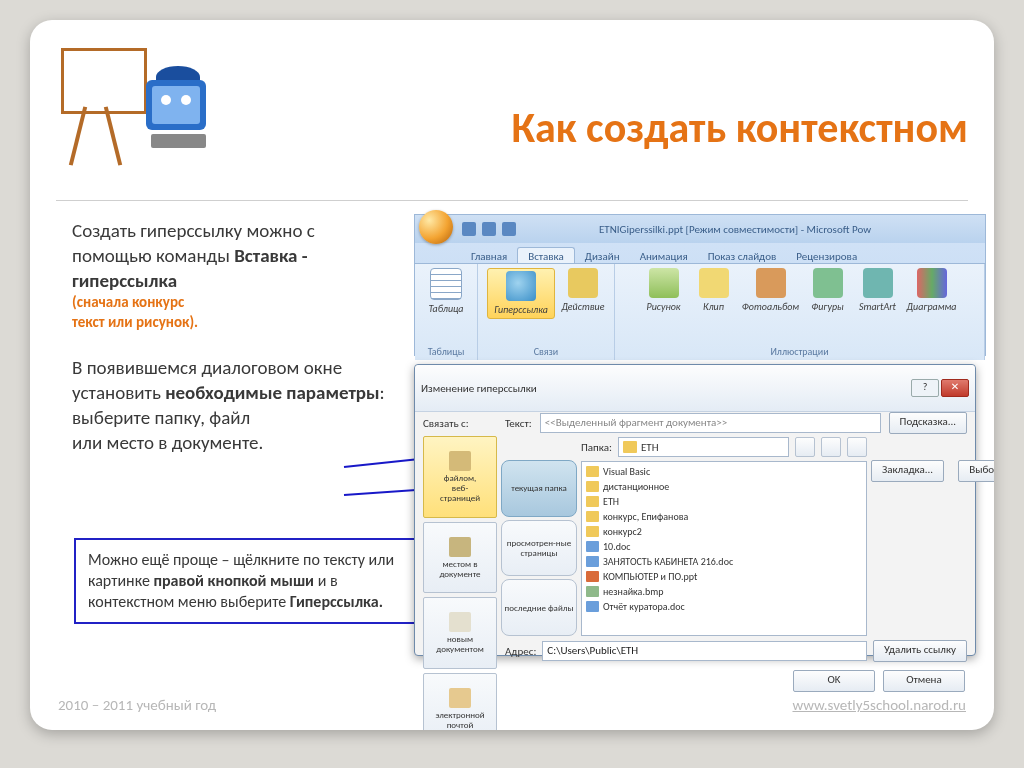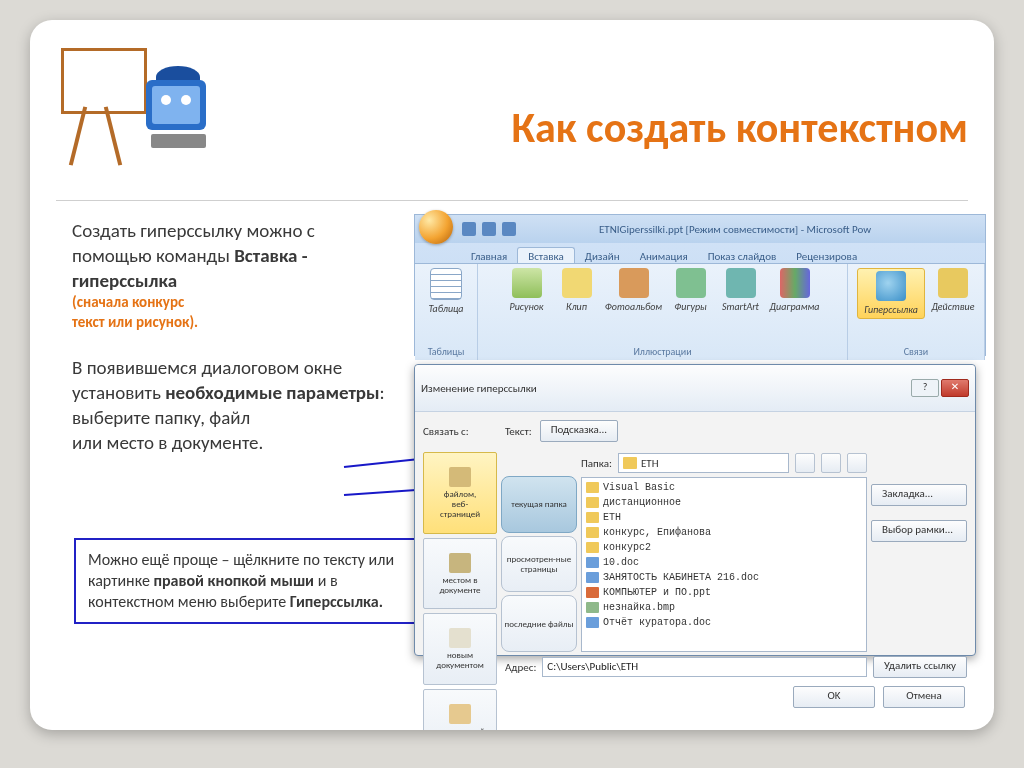--- a/index.html
+++ b/index.html
@@ -227,21 +227,21 @@
     border-bottom: 1px solid #c5d2e2;
     display: flex;
     align-items: center;
     padding: 11px 6px;
     border-radius: 4px 4px 0 0;
   }
   .dlg .titlebar .spacer { flex:1; }
   .dlg .winbtn { width:26px; height:16px; border:1px solid #9aa; background:#eef3f8; margin-left:2px; text-align:center; line-height:14px; font-size:10px; border-radius:2px; }
   .dlg .winbtn.close { background:linear-gradient(#e07a6d,#c03a2b); color:#fff; border-color:#a02a1d; }
   .dlg .row1 {
-    display:flex; align-items:center; padding:8px 8px; gap:8px;
+    display:flex; align-items:center; padding:0 8px; gap:8px;
   }
   .dlg .field {
     flex:1; height:18px; border:1px solid #a8b8cc; background:#fff; padding:0 4px; line-height:18px; color:#888;
   }
   .dlg .btn {
     height:20px; border:1px solid #9aaabd; background:linear-gradient(#fdfdfd,#e6ecf3);
     padding:0 10px; line-height:18px; border-radius:2px; white-space:nowrap;
   }
   .dlg .main {
     display:flex; padding:2px 8px 4px 8px; gap:4px; height:200px;
@@ -262,26 +262,26 @@
   }
   .dlg .tabbtn.sel { background:linear-gradient(#d0e3ef,#a8c8de); border-color:#7fa8c5; }
   .dlg .col-list { flex:1; display:flex; flex-direction:column; }
   .dlg .folderrow { display:flex; align-items:center; gap:6px; height:22px; }
   .dlg .combo { flex:1; height:18px; border:1px solid #a8b8cc; background:#fff; display:flex; align-items:center; padding:0 4px; }
   .dlg .combo .fic { width:14px; height:12px; background:#f0c95a; border-radius:1px; margin-right:4px; }
   .dlg .toolic { width:18px; height:18px; border:1px solid #b6c2d1; background:linear-gradient(#fdfdfd,#e6ecf3); border-radius:2px; }
   .dlg .files {
     flex:1; border:1px solid #a8b8cc; background:#fff; margin-top:3px; overflow:hidden; padding:2px 4px;
   }
-  .dlg .fline { display:flex; align-items:center; height:15px; font-size:10px;font-family:Liberation Mono, monospace; }
+  .dlg .fline { display:flex; align-items:center; height:15px; font-size:10px; }
   .dlg .fline .fi { width:13px; height:11px; background:#f0c95a; border-radius:1px; margin-right:4px; }
   .dlg .fline .fi.doc { background:#6a9edb; }
   .dlg .fline .fi.ppt { background:#d96b3a; }
   .dlg .fline .fi.bmp { background:#8fb98a; }
-  .dlg .col-right { width:96px; display:flex; flex-direction:column; gap:14px; margin-top:32px; }
+  .dlg .col-right { width:96px; display:flex; flex-direction:row; gap:14px; margin-top:24px; }
   .dlg .addrrow { display:flex; align-items:center; padding:0 8px 4px 90px; gap:6px; }
   .dlg .footer {
     display:flex; justify-content:flex-end; gap:8px; padding:4px 10px 6px 0;
   }
   
   .arrow {
     position:absolute; height:2px; background:#1818c8;
   }
   .arrow::after {
     content:""; position:absolute; right:-1px; top:-4px;
@@ -362,20 +362,33 @@
       <div class="strip">
         <div class="rgrp" style="width:54px">
           <div class="icons">
             <div class="ritem">
               <div class="big" style="background:repeating-linear-gradient(#fff,#fff 5px,#8aa7c8 5px,#8aa7c8 6px),repeating-linear-gradient(90deg,#fff,#fff 5px,#8aa7c8 5px,#8aa7c8 6px);border:1px solid #8aa7c8;"></div>
               <span>Таблица</span>
             </div>
           </div>
           <div class="glabel">Таблицы</div>
         </div>
+        <div class="rgrp" style="width:128px">
+          <div class="icons">
+            <div class="ritem hilite" style="width:62px">
+                <div class="big" style="background:radial-gradient(circle at 40% 40%,#9fd3ef,#3a8fc8);"></div>
+                <span>Гиперссылка</span>
+              </div>
+            <div class="ritem">
+                <div class="big" style="background:#e8c95f;"></div>
+                <span>Действие</span>
+              </div>
+          </div>
+          <div class="glabel">Связи</div>
+        </div>
         <div class="rgrp" style="flex:1">
           <div class="icons">
             <div class="ritem">
                 <div class="big" style="background:linear-gradient(#cde5a6,#8fbf5a);"></div>
                 <span>Рисунок</span>
               </div>
             <div class="ritem">
                 <div class="big" style="background:#f1d873;"></div>
                 <span>Клип</span>
               </div>
@@ -390,47 +403,35 @@
             <div class="ritem">
                 <div class="big" style="background:#6fb6b0;"></div>
                 <span>SmartArt</span>
               </div>
             <div class="ritem" style="width:52px">
                 <div class="big" style="background:linear-gradient(90deg,#d66,#6a6,#66d);"></div>
                 <span>Диаграмма</span>
               </div>
           </div>
           <div class="glabel">Иллюстрации</div>
-        </div>
-        <div class="rgrp" style="width:128px">
-          <div class="icons">
-            <div class="ritem hilite" style="width:62px">
-                <div class="big" style="background:radial-gradient(circle at 40% 40%,#9fd3ef,#3a8fc8);"></div>
-                <span>Гиперссылка</span>
-              </div>
-            <div class="ritem">
-                <div class="big" style="background:#e8c95f;"></div>
-                <span>Действие</span>
-              </div>
-          </div>
-          <div class="glabel">Связи</div>
         </div>
       </div>
     </div>
 
     <div class="dlg">
       <div class="titlebar">
         <span>Изменение гиперссылки</span>
         <div class="spacer"></div>
         <div class="winbtn">?</div>
         <div class="winbtn close">✕</div>
       </div>
       <div class="row1">
         <span style="width:74px">Связать с:</span>
         <span>Текст:</span>
+        <div class="field">&lt;&lt;Выделенный фрагмент документа&gt;&gt;</div>
         <div class="btn">Подсказка...</div>
       </div>
       <div class="main">
         <div class="col-left">
           <div class="navbtn sel">
               <div class="nic"></div>
               <span>файлом, веб-страницей</span>
             </div>
           <div class="navbtn">
               <div class="nic" style="background:#c7b57e"></div>
@@ -515,13 +516,17 @@
         <div class="btn">Удалить ссылку</div>
       </div>
       <div class="footer">
         <div class="btn" style="width:60px;text-align:center">OK</div>
         <div class="btn" style="width:60px;text-align:center">Отмена</div>
       </div>
     </div>
 
   </div>
 
+  <div class="sfooter">
+    <span>2010 – 2011 учебный год</span>
+    <span class="lnk">www.svetly5school.narod.ru</span>
+  </div>
 </div>
 
 </body></html>

